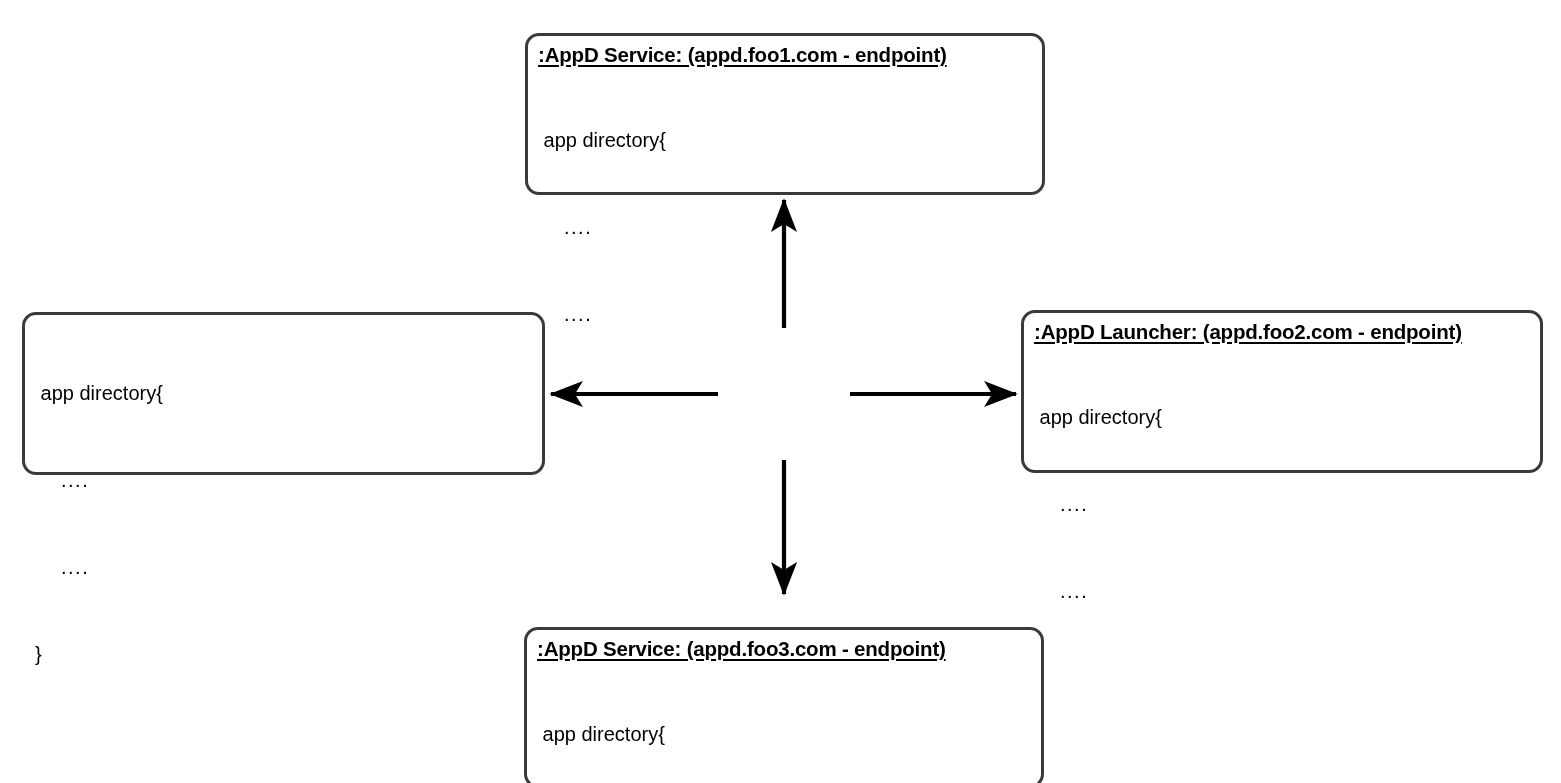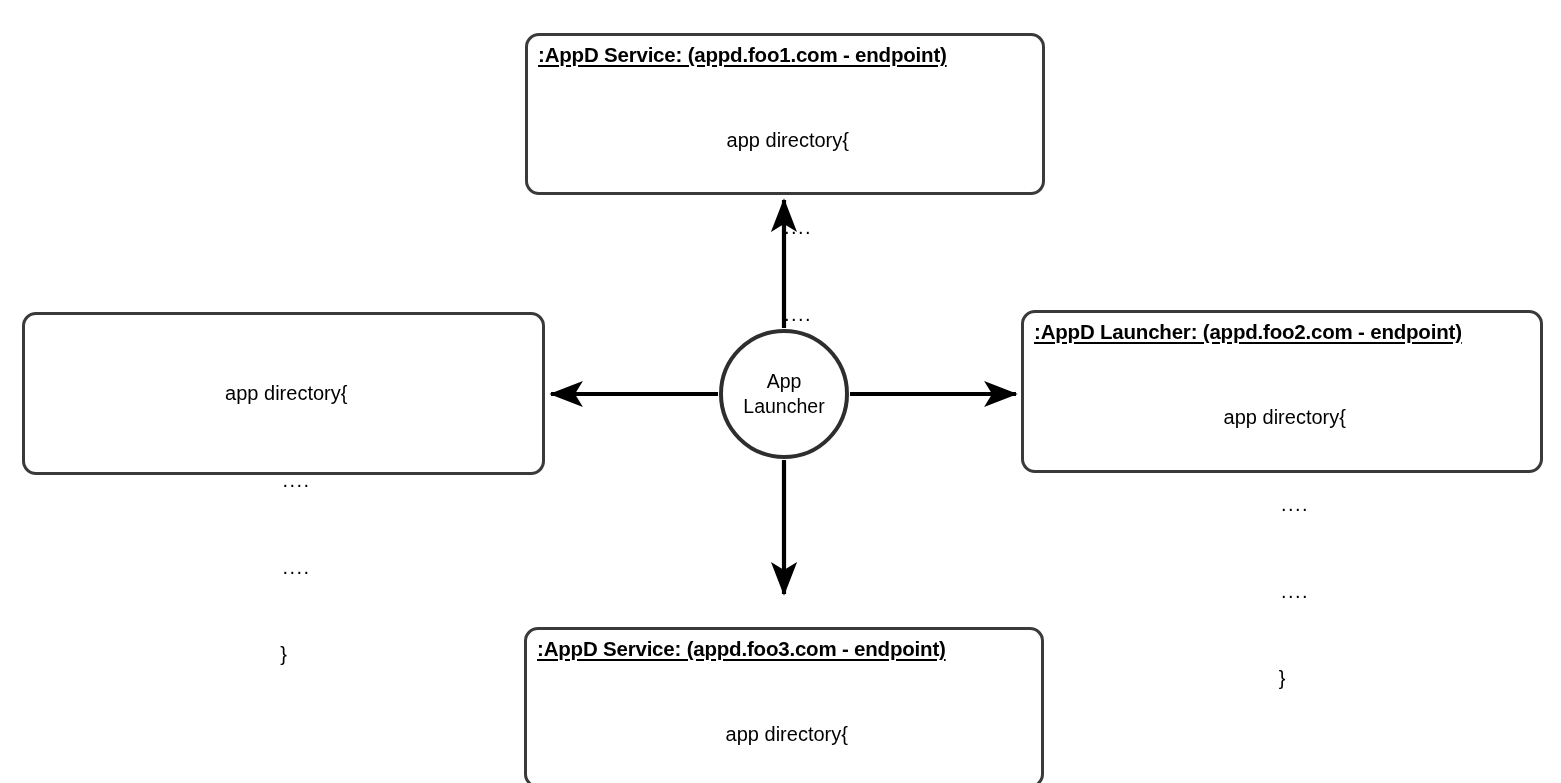--- a/index.html
+++ b/index.html
@@ -43,21 +43,20 @@
     text-decoration: underline;
     text-underline-offset: 3px;
     white-space: nowrap;
     color: #000000;
   }
   .node-body {
     font-size: 20px;
     line-height: 1.45;
     color: #000000;
     white-space: pre;
-    text-align: center;
   }
   .node-line {
     white-space: pre;
   }
   .node-line.indent {
     padding-left: 26px;
     letter-spacing: 1.5px;
   }
   
   #node-top     { left: 525px;  top: 33px;  width: 520px; height: 162px; }
@@ -142,20 +141,14 @@
   <div class="node-box" id="node-bottom">
     <div class="node-title">:AppD Service: (appd.foo3.com - endpoint)</div>
     <div class="node-body">
       <div class="node-line"> app directory{</div>
       <div class="node-line indent">....</div>
       
       
     </div>
   </div>
 
-  <div id="hub">
-    <div class="hub-label">
-      <span>App</span><br>
-      <span>Launcher</span>
-    </div>
-  </div>
 
 </div>
 
 </body></html>

